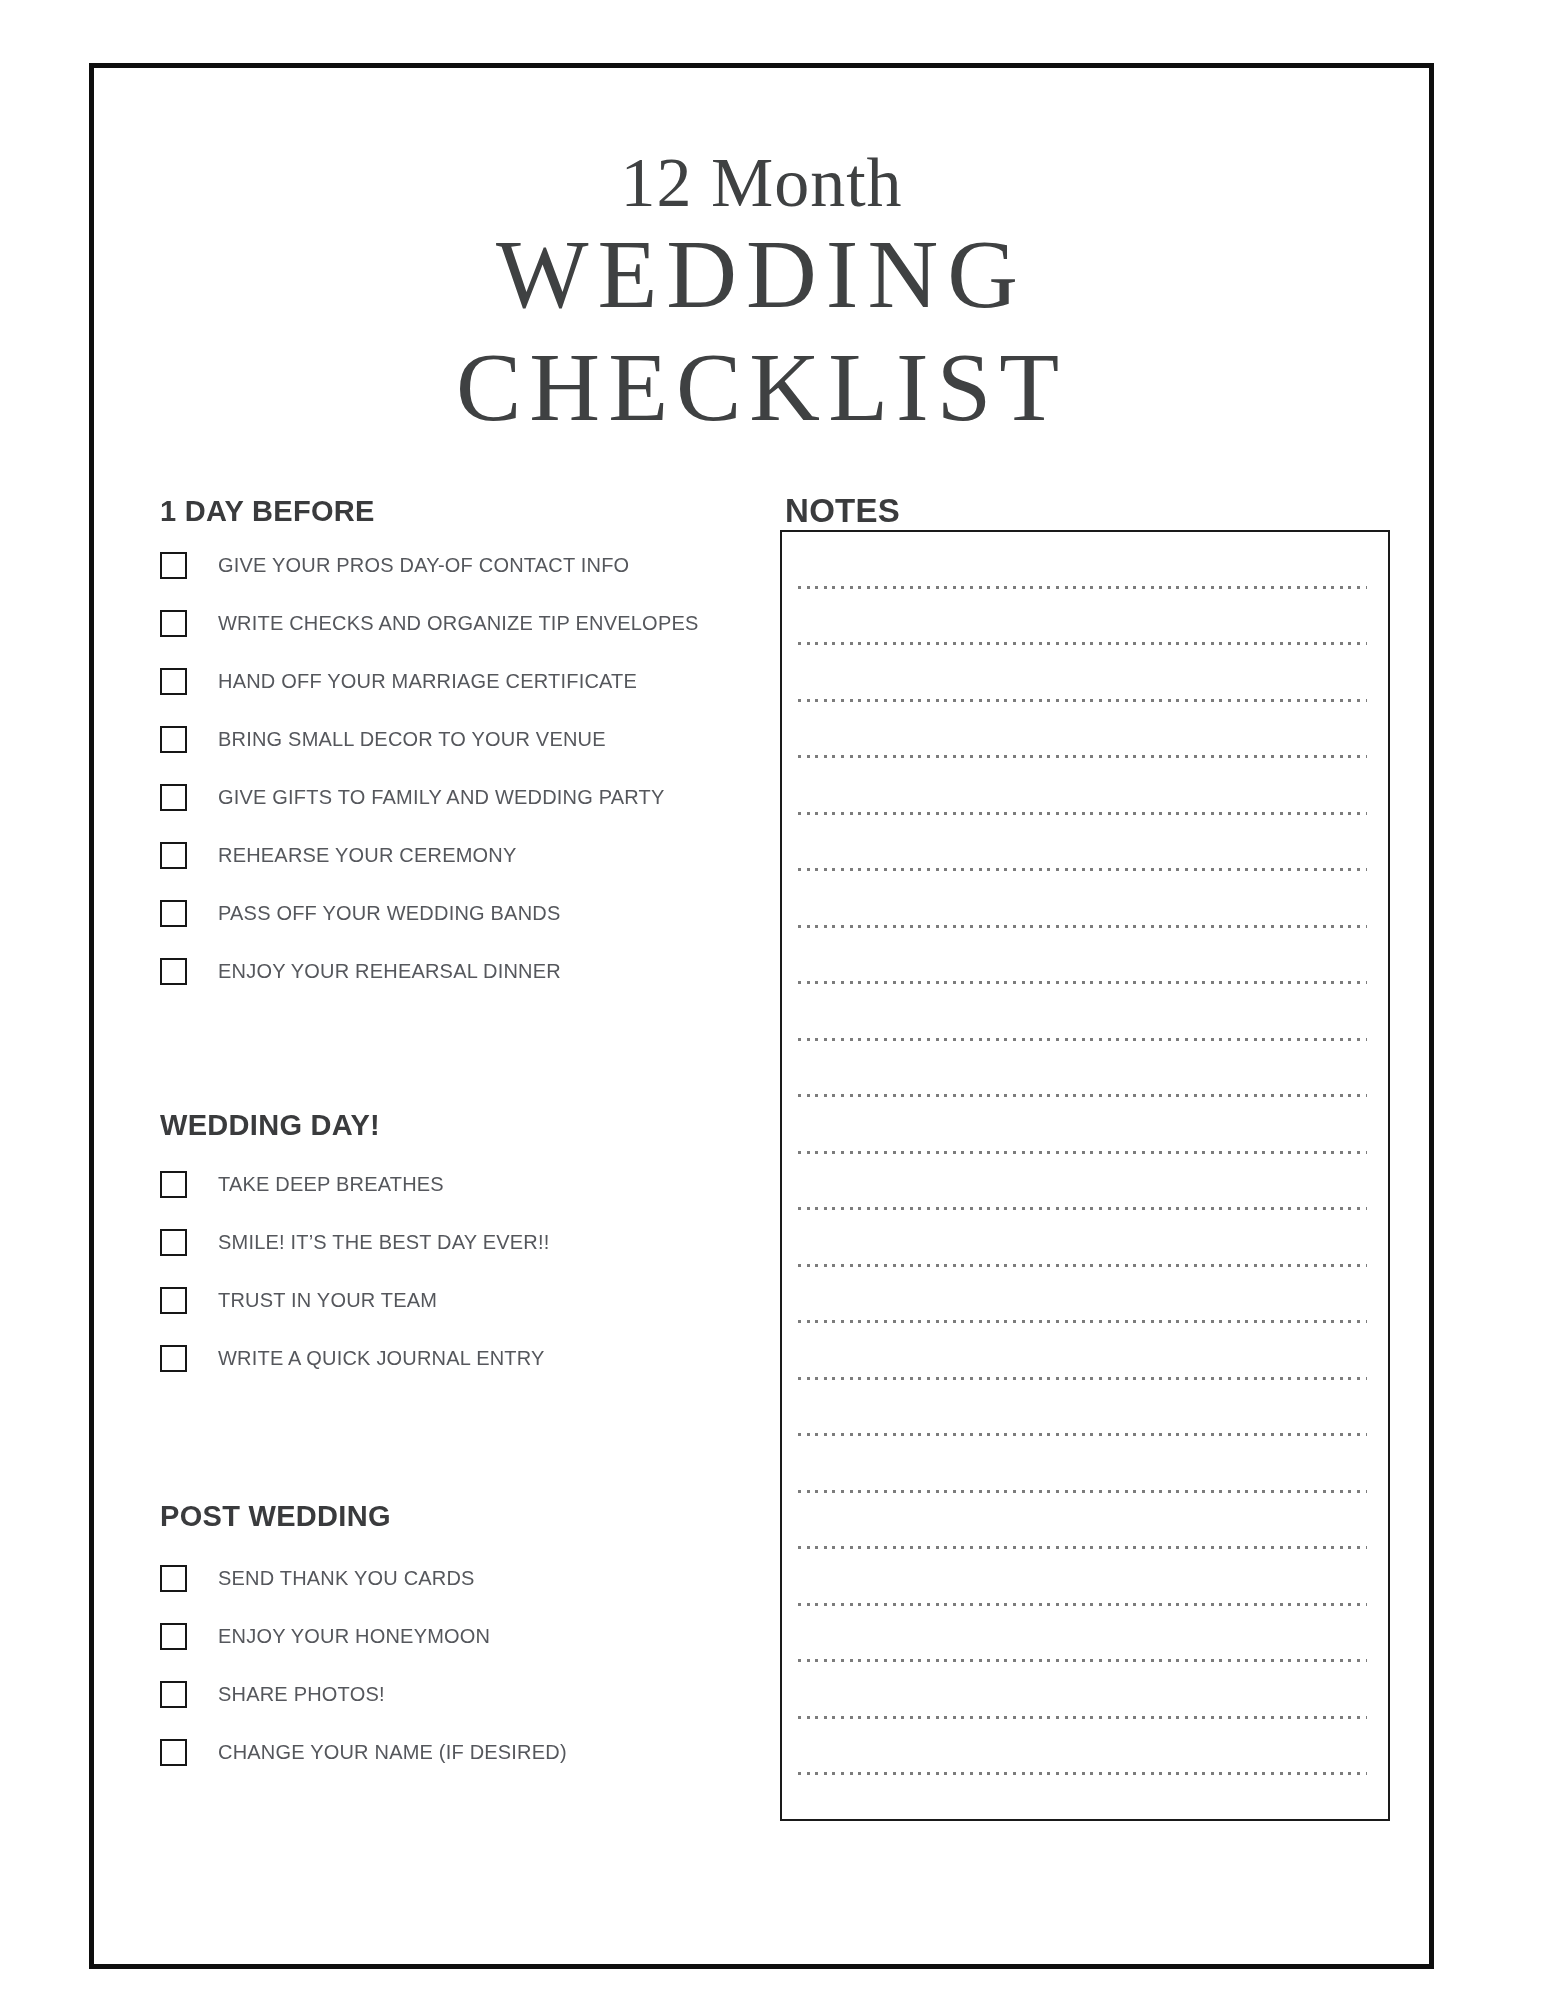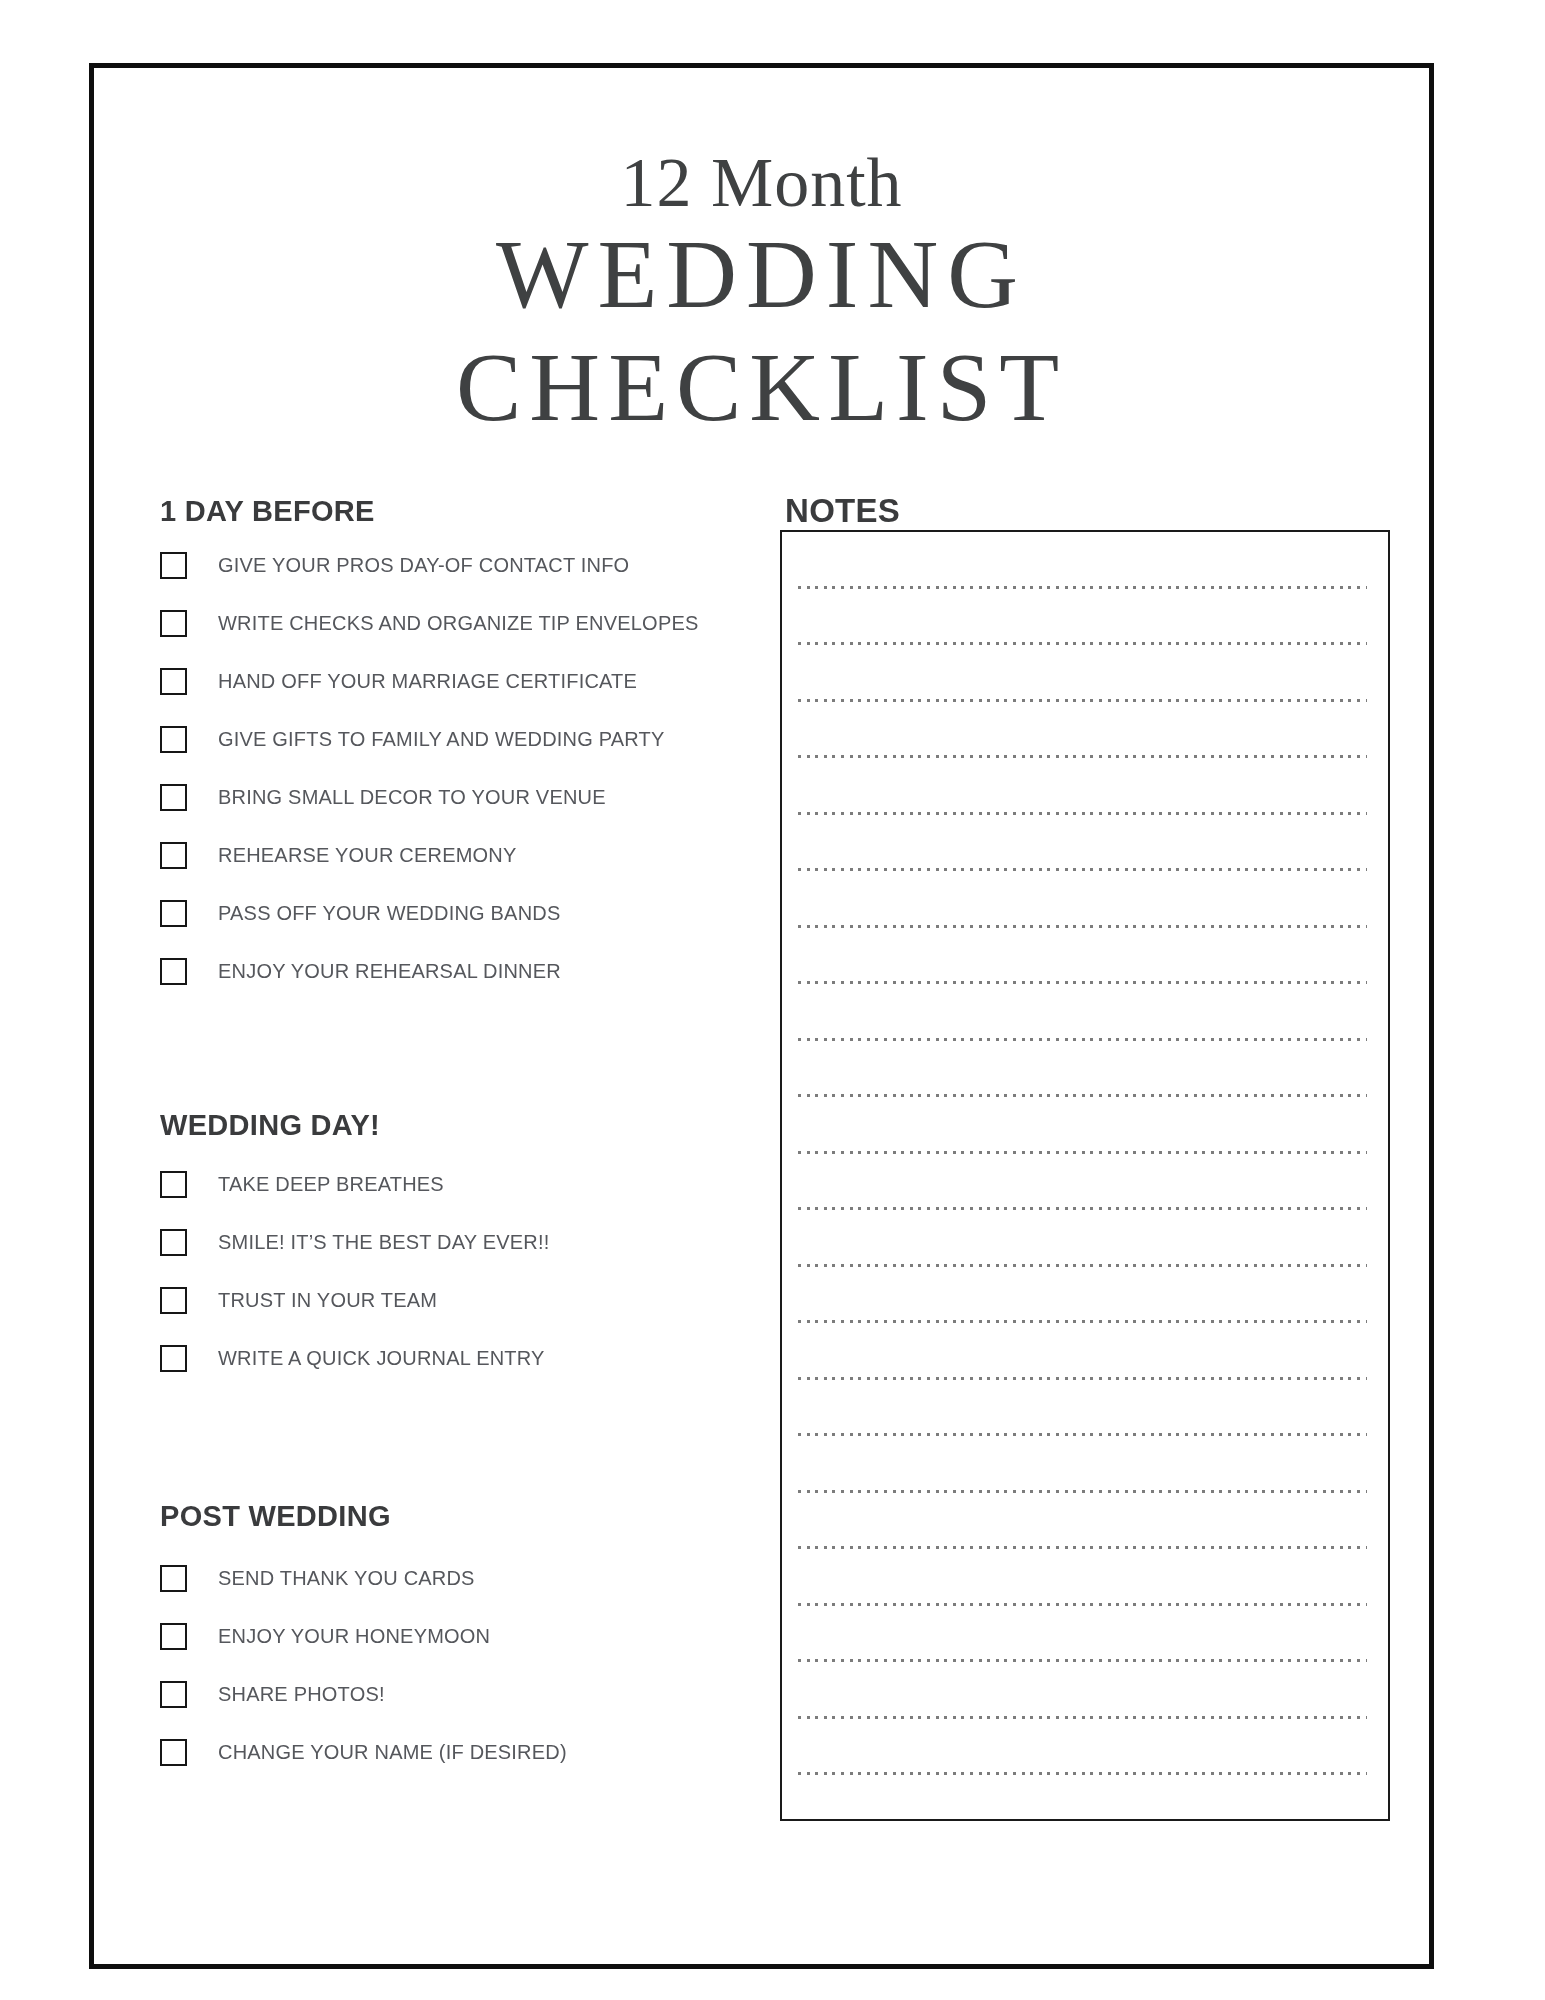--- a/index.html
+++ b/index.html
@@ -137,25 +137,25 @@
         <div class="row">
         <span class="cb"></span>
         <span class="lbl">WRITE CHECKS AND ORGANIZE TIP ENVELOPES</span>
       </div>
         <div class="row">
         <span class="cb"></span>
         <span class="lbl">HAND OFF YOUR MARRIAGE CERTIFICATE</span>
       </div>
         <div class="row">
         <span class="cb"></span>
+        <span class="lbl">BRING SMALL DECOR TO YOUR VENUE</span>
+      </div>
+        <div class="row">
+        <span class="cb"></span>
         <span class="lbl">GIVE GIFTS TO FAMILY AND WEDDING PARTY</span>
-      </div>
-        <div class="row">
-        <span class="cb"></span>
-        <span class="lbl">BRING SMALL DECOR TO YOUR VENUE</span>
       </div>
         <div class="row">
         <span class="cb"></span>
         <span class="lbl">REHEARSE YOUR CEREMONY</span>
       </div>
         <div class="row">
         <span class="cb"></span>
         <span class="lbl">PASS OFF YOUR WEDDING BANDS</span>
       </div>
         <div class="row">

